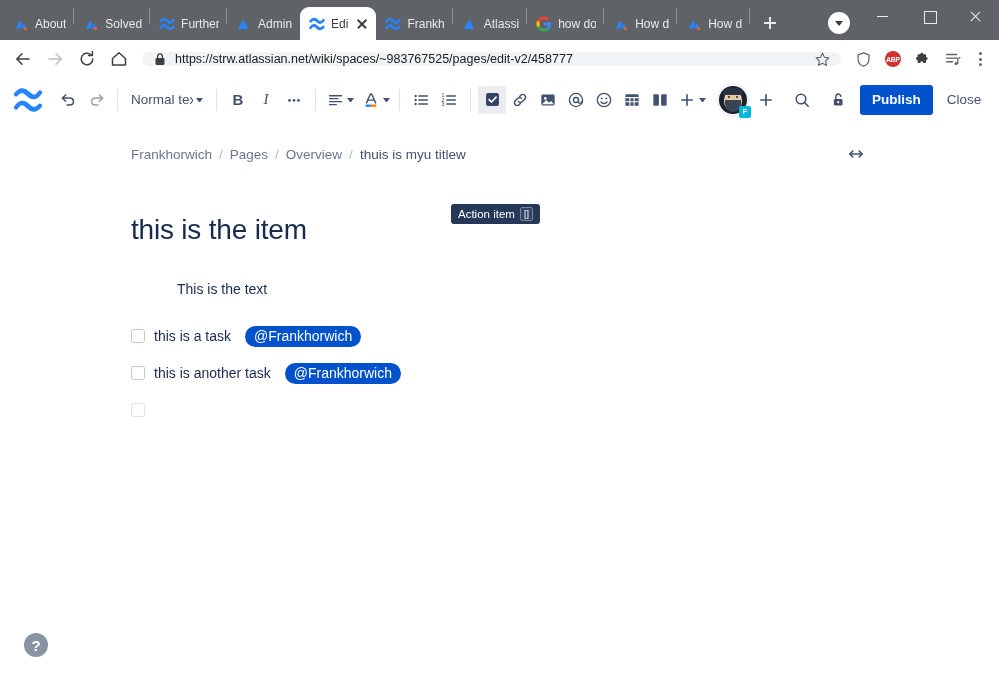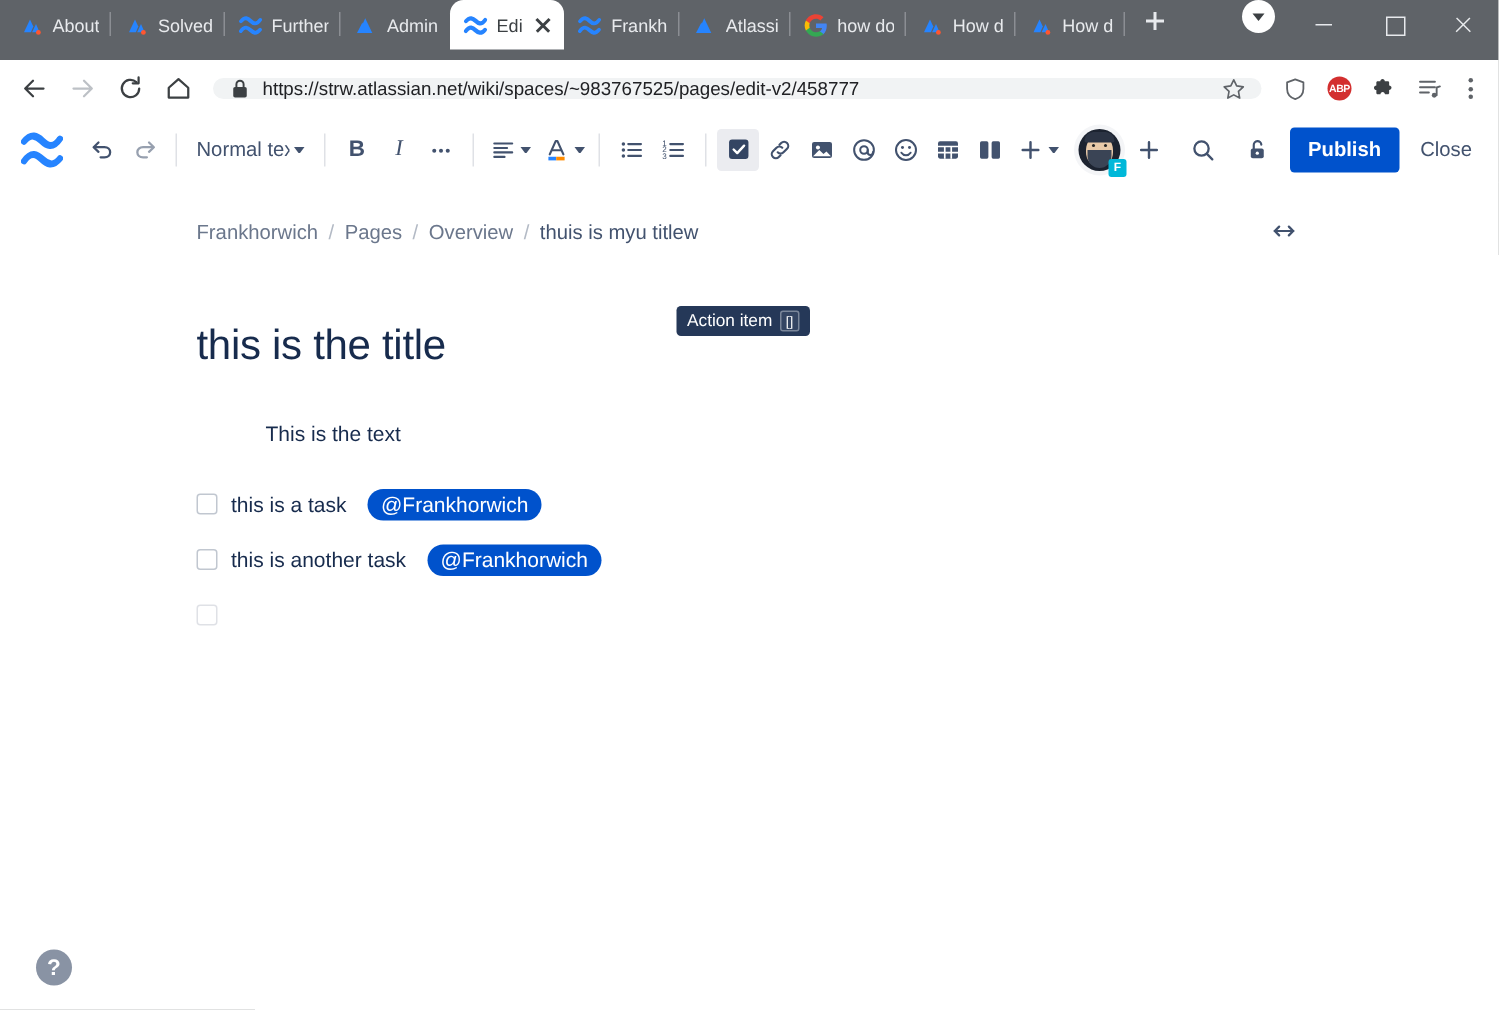--- a/index.html
+++ b/index.html
@@ -17,21 +17,21 @@
     position: relative;
   }
 
   
   .tabstrip {
     height: 40px; background: #5f6368;
     display: flex; align-items: flex-end;
     padding-left: 4px; position: relative;
     flex: 0 0 40px;
   }
-  .tabs { display: flex; height: 40px; flex: 1; min-width: 0; overflow: hidden;}
+  .tabs { display: flex; align-items: flex-end; height: 40px; flex: 1; min-width: 0; overflow: hidden;}
   .tab {
     height: 33px; display: flex; align-items: center;
     padding: 0 7px 0 9px; gap: 6px;
     position: relative; min-width: 0;
     max-width: 76px; flex: 0 0 auto;
   }
   .tab .tab-title {
     font-size: 12px; color: #e8eaed;
     white-space: nowrap; overflow: hidden;
     text-overflow: clip; min-width: 0;
@@ -676,21 +676,21 @@
         </div>
         <div class="widthicon">
           <svg width="18" height="18" viewBox="0 0 20 20">
               <path d="M3 10h14" stroke="#42526E" stroke-width="1.5" stroke-linecap="round"></path>
               <path d="M6.4 6.8 3.2 10l3.2 3.2M13.6 6.8 16.8 10l-3.2 3.2" stroke="#42526E" stroke-width="1.7" fill="none" stroke-linecap="round" stroke-linejoin="round"></path>
             </svg>
         </div>
       </div>
 
       <div class="doc">
-        <div class="doc-title">this is the title</div>
+        <div class="doc-title">this is the item</div>
         <div class="doc-para">This is the text</div>
 
         <div class="tasklist">
 
           <div class="task">
             <span class="task-check"></span>
             <span class="task-text">this is a task</span>
             <span class="mention">@Frankhorwich</span>
           </div>
 

